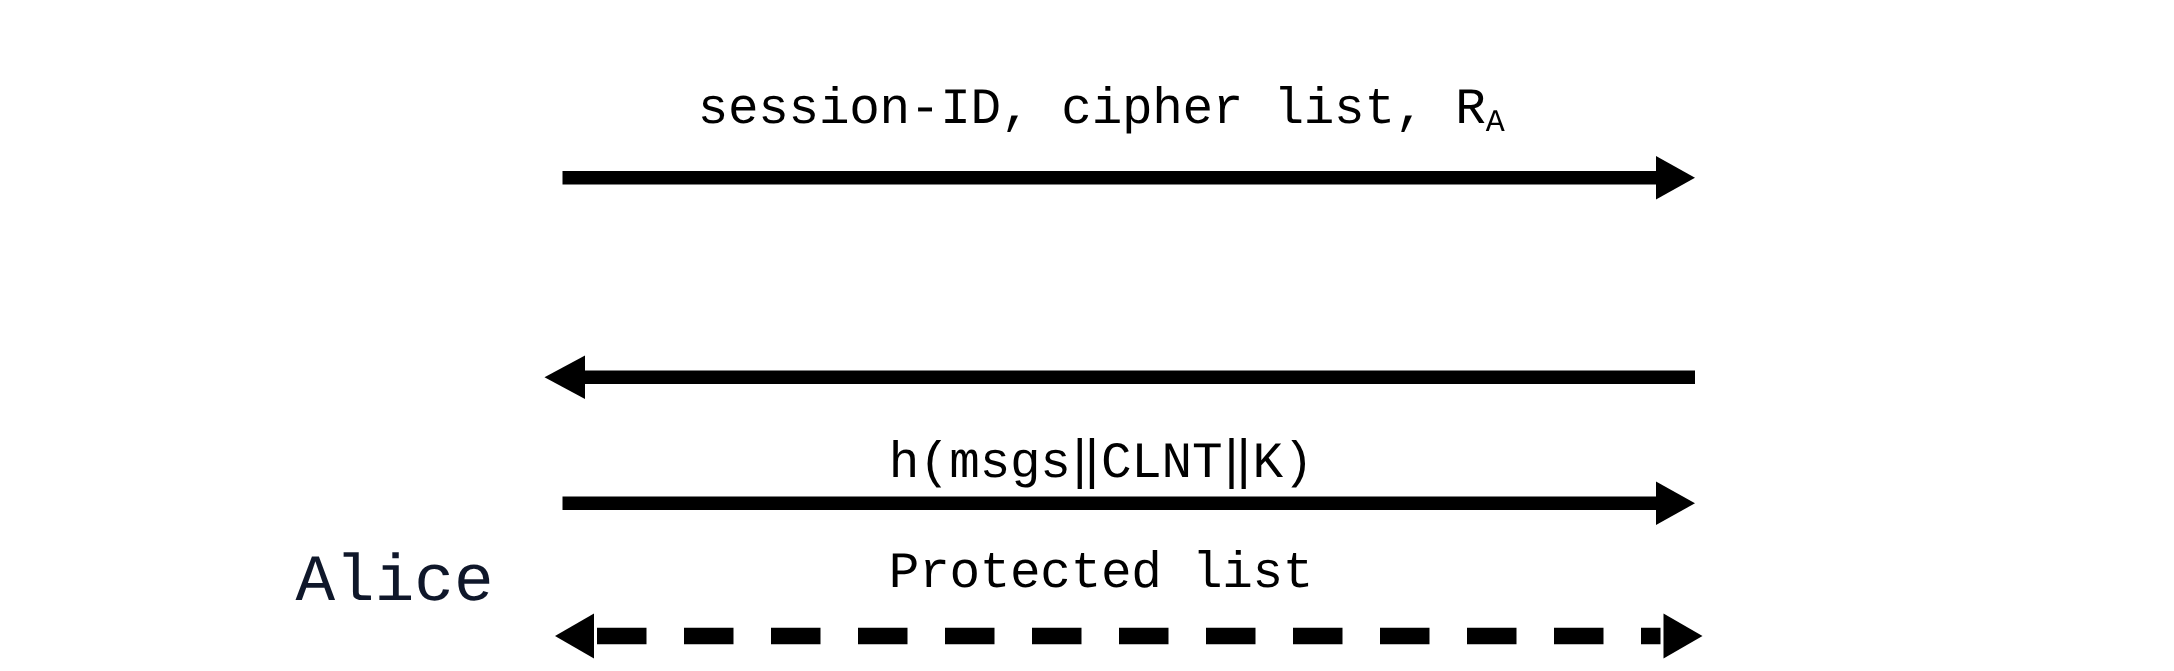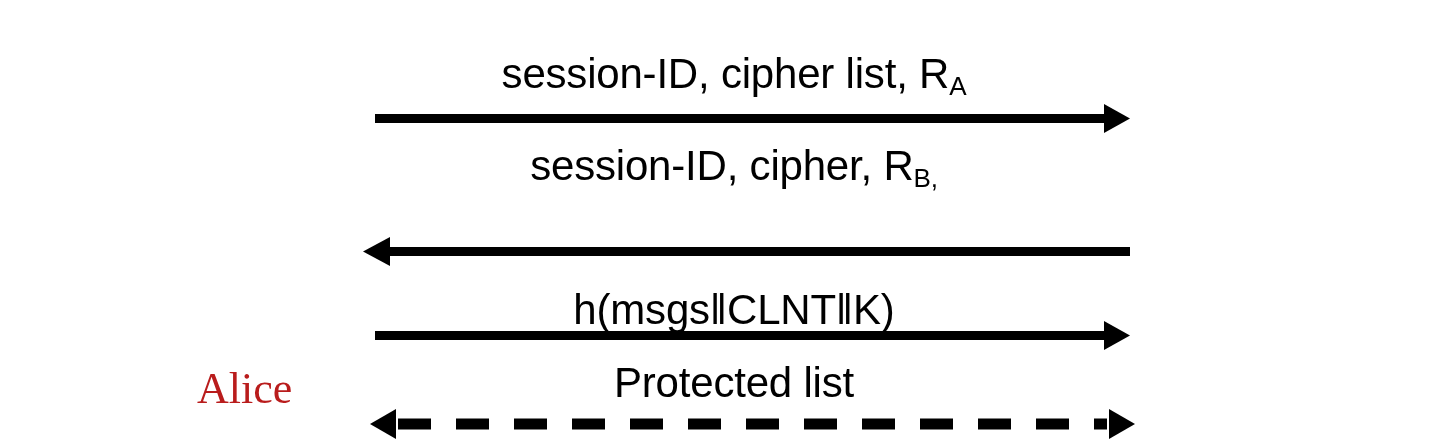--- a/index.html
+++ b/index.html
@@ -13,39 +13,39 @@
     height: 447px;
     background: #ffffff;
     overflow: hidden;
     font-family: "Liberation Serif", "DejaVu Serif", serif;
     color: #000000;
   }
   .msg-label {
     position: absolute;
     text-align: center;
     white-space: nowrap;
-    font-family: Liberation Sans, sans-serif;
-    font-size: 42px;
+    font-family: Liberation Mono, monospace;
+    font-size: 34px;
     line-height: 46px;
     color: #000000;
     letter-spacing: -0.2px;
   }
   .msg-label sub {
     font-size: 0.62em;
     vertical-align: baseline;
     position: relative;
     top: 0.26em;
   }
   .party-label {
     position: absolute;
     white-space: nowrap;
-    font-family: Liberation Serif, serif;
+    font-family: Liberation Mono, monospace;
     font-size: 44px;
     line-height: 48px;
-    color: #b91c1c;
+    color: #0f172a;
   }
   .arrow-svg {
     position: absolute;
     left: 0;
     top: 0;
     width: 1449px;
     height: 447px;
     pointer-events: none;
   }
   
@@ -59,21 +59,20 @@
 </head>
 <body>
 
 <div id="canvas">
 
   <div class="msg-label" id="label-1">
     <span>session-ID, cipher list, R</span><sub>A</sub>
   </div>
 
   <div class="msg-label" id="label-2">
-    <div><span>session-ID, cipher, R</span><sub>B,</sub></div>
   </div>
 
   <div class="msg-label" id="label-3">h(msgs‖CLNT‖K)</div>
 
   <div class="msg-label" id="label-4">Protected list</div>
 
   <div class="party-label" id="label-alice">Alice</div>
 
   <svg class="arrow-svg" viewBox="0 0 1449 447">
 

